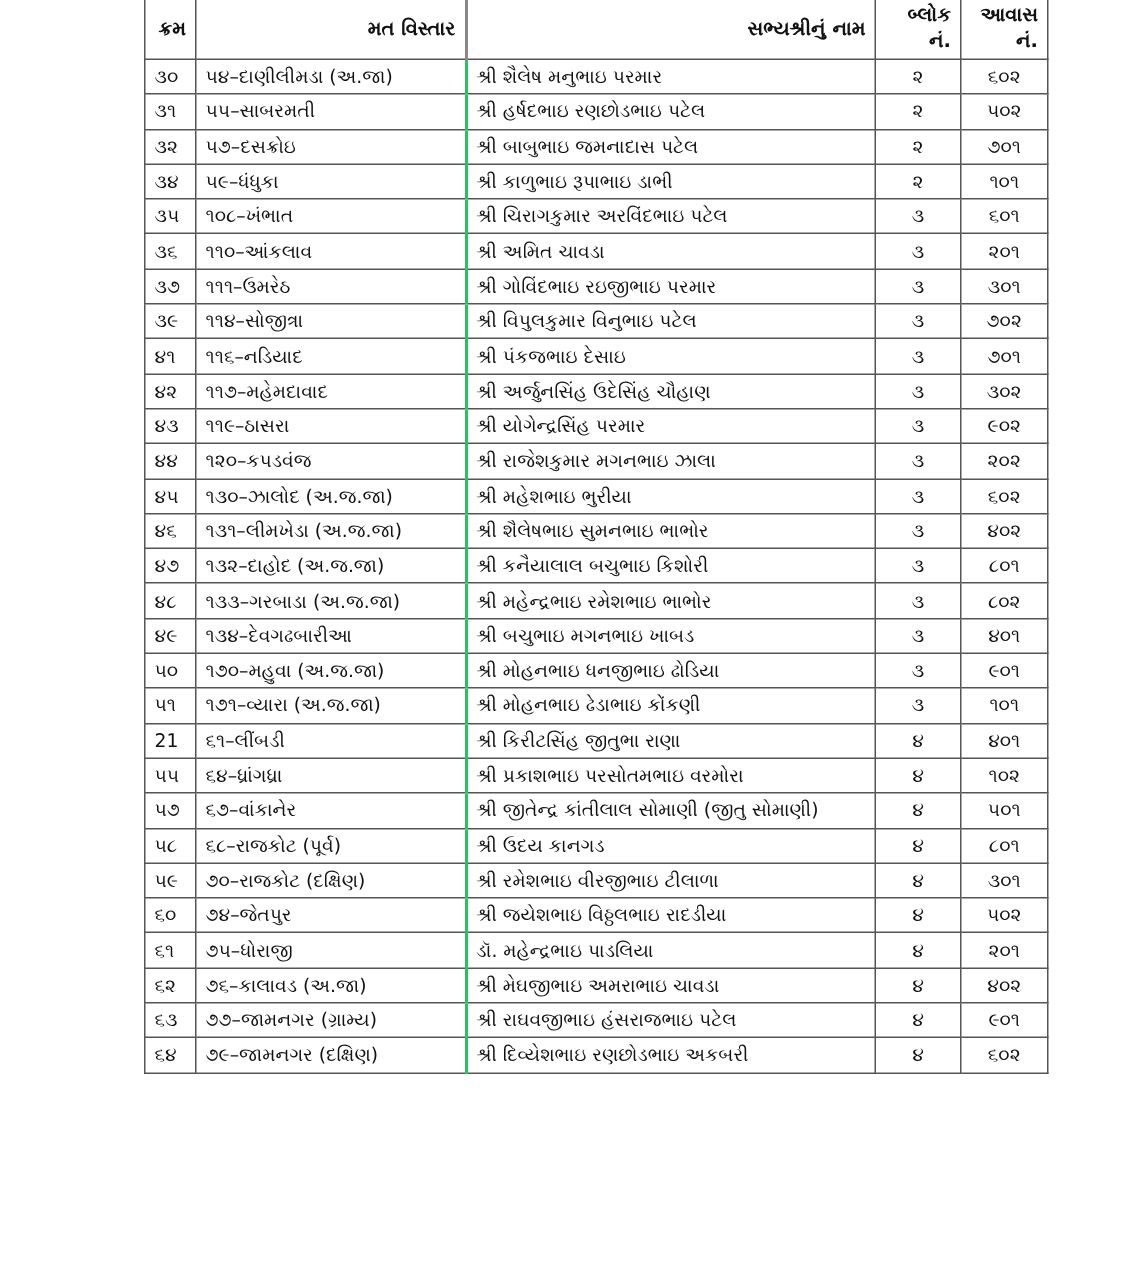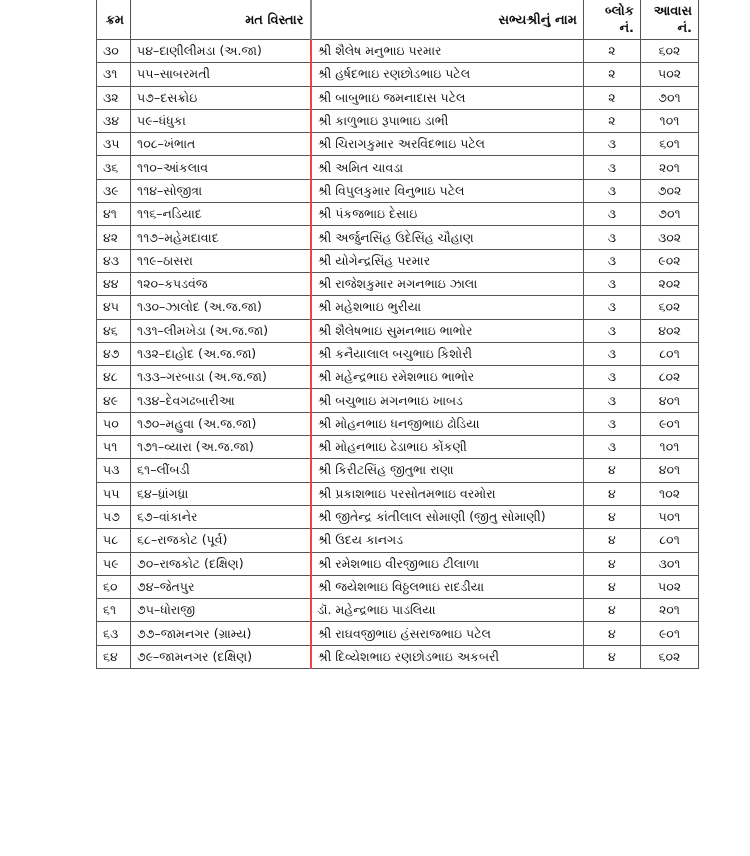--- a/index.html
+++ b/index.html
@@ -6,21 +6,21 @@
   body { width: 750px; height: 856px; overflow: hidden; position: relative;
          font-family: "DejaVu Sans", "Liberation Sans", sans-serif; color: #111; }
   table.alloc { position: absolute; left: 96px; top: -2px; border-collapse: collapse;
                 table-layout: fixed; width: 602px; }
   table.alloc th, table.alloc td { border: 1px solid #555; padding: 0 6px;
                 font-size: 12.5px; white-space: nowrap; overflow: hidden; }
   table.alloc th { height: 40px; font-weight: bold; text-align: right; font-size: 13px; line-height: 17px; }
   table.alloc th.c { text-align: right; }
   table.alloc td { height: 22.3px; line-height: 22px; }
   table.alloc td.c { text-align: center; }
-  table.alloc td.name { border-left: 2px solid #ef4444; }
+  table.alloc td.name { border-left: 2px solid #22c55e; }
   table.alloc th.name { border-left: 2px solid #888; padding-left: 46px; }
 </style>
 </head>
 <body>
 
 <table class="alloc">
   <colgroup>
     <col style="width:34px">
     <col style="width:180px">
     <col style="width:273px">
@@ -73,20 +73,27 @@
         <td class="c">૬૦૧</td>
       </tr>
       <tr>
         <td>૩૬</td>
         <td>૧૧૦–આંકલાવ</td>
         <td class="name">શ્રી અમિત ચાવડા</td>
         <td class="c">૩</td>
         <td class="c">૨૦૧</td>
       </tr>
       <tr>
+        <td>૩૭</td>
+        <td>૧૧૧–ઉમરેઠ</td>
+        <td class="name">શ્રી ગોવિંદભાઇ રઇજીભાઇ પરમાર</td>
+        <td class="c">૩</td>
+        <td class="c">૩૦૧</td>
+      </tr>
+      <tr>
         <td>૩૯</td>
         <td>૧૧૪–સોજીત્રા</td>
         <td class="name">શ્રી વિપુલકુમાર વિનુભાઇ પટેલ</td>
         <td class="c">૩</td>
         <td class="c">૭૦૨</td>
       </tr>
       <tr>
         <td>૪૧</td>
         <td>૧૧૬–નડિયાદ</td>
         <td class="name">શ્રી પંકજભાઇ દેસાઇ</td>
@@ -157,21 +164,21 @@
         <td class="c">૯૦૧</td>
       </tr>
       <tr>
         <td>૫૧</td>
         <td>૧૭૧–વ્યારા (અ.જ.જા)</td>
         <td class="name">શ્રી મોહનભાઇ ઢેડાભાઇ કોંકણી</td>
         <td class="c">૩</td>
         <td class="c">૧૦૧</td>
       </tr>
       <tr>
-        <td>૫૩</td>
+        <td>21</td>
         <td>૬૧–લીંબડી</td>
         <td class="name">શ્રી કિરીટસિંહ જીતુભા રાણા</td>
         <td class="c">૪</td>
         <td class="c">૪૦૧</td>
       </tr>
       <tr>
         <td>૫૫</td>
         <td>૬૪–ધ્રાંગધ્રા</td>
         <td class="name">શ્રી પ્રકાશભાઇ પરસોતમભાઇ વરમોરા</td>
         <td class="c">૪</td>
@@ -204,20 +211,27 @@
         <td class="name">શ્રી જયેશભાઇ વિઠ્ઠલભાઇ રાદડીયા</td>
         <td class="c">૪</td>
         <td class="c">૫૦૨</td>
       </tr>
       <tr>
         <td>૬૧</td>
         <td>૭૫–ધોરાજી</td>
         <td class="name">ડૉ. મહેન્દ્રભાઇ પાડલિયા</td>
         <td class="c">૪</td>
         <td class="c">૨૦૧</td>
+      </tr>
+      <tr>
+        <td>૬૨</td>
+        <td>૭૬–કાલાવડ (અ.જા)</td>
+        <td class="name">શ્રી મેઘજીભાઇ અમરાભાઇ ચાવડા</td>
+        <td class="c">૪</td>
+        <td class="c">૪૦૨</td>
       </tr>
       <tr>
         <td>૬૩</td>
         <td>૭૭–જામનગર (ગ્રામ્ય)</td>
         <td class="name">શ્રી રાઘવજીભાઇ હંસરાજભાઇ પટેલ</td>
         <td class="c">૪</td>
         <td class="c">૯૦૧</td>
       </tr>
       <tr>
         <td>૬૪</td>

